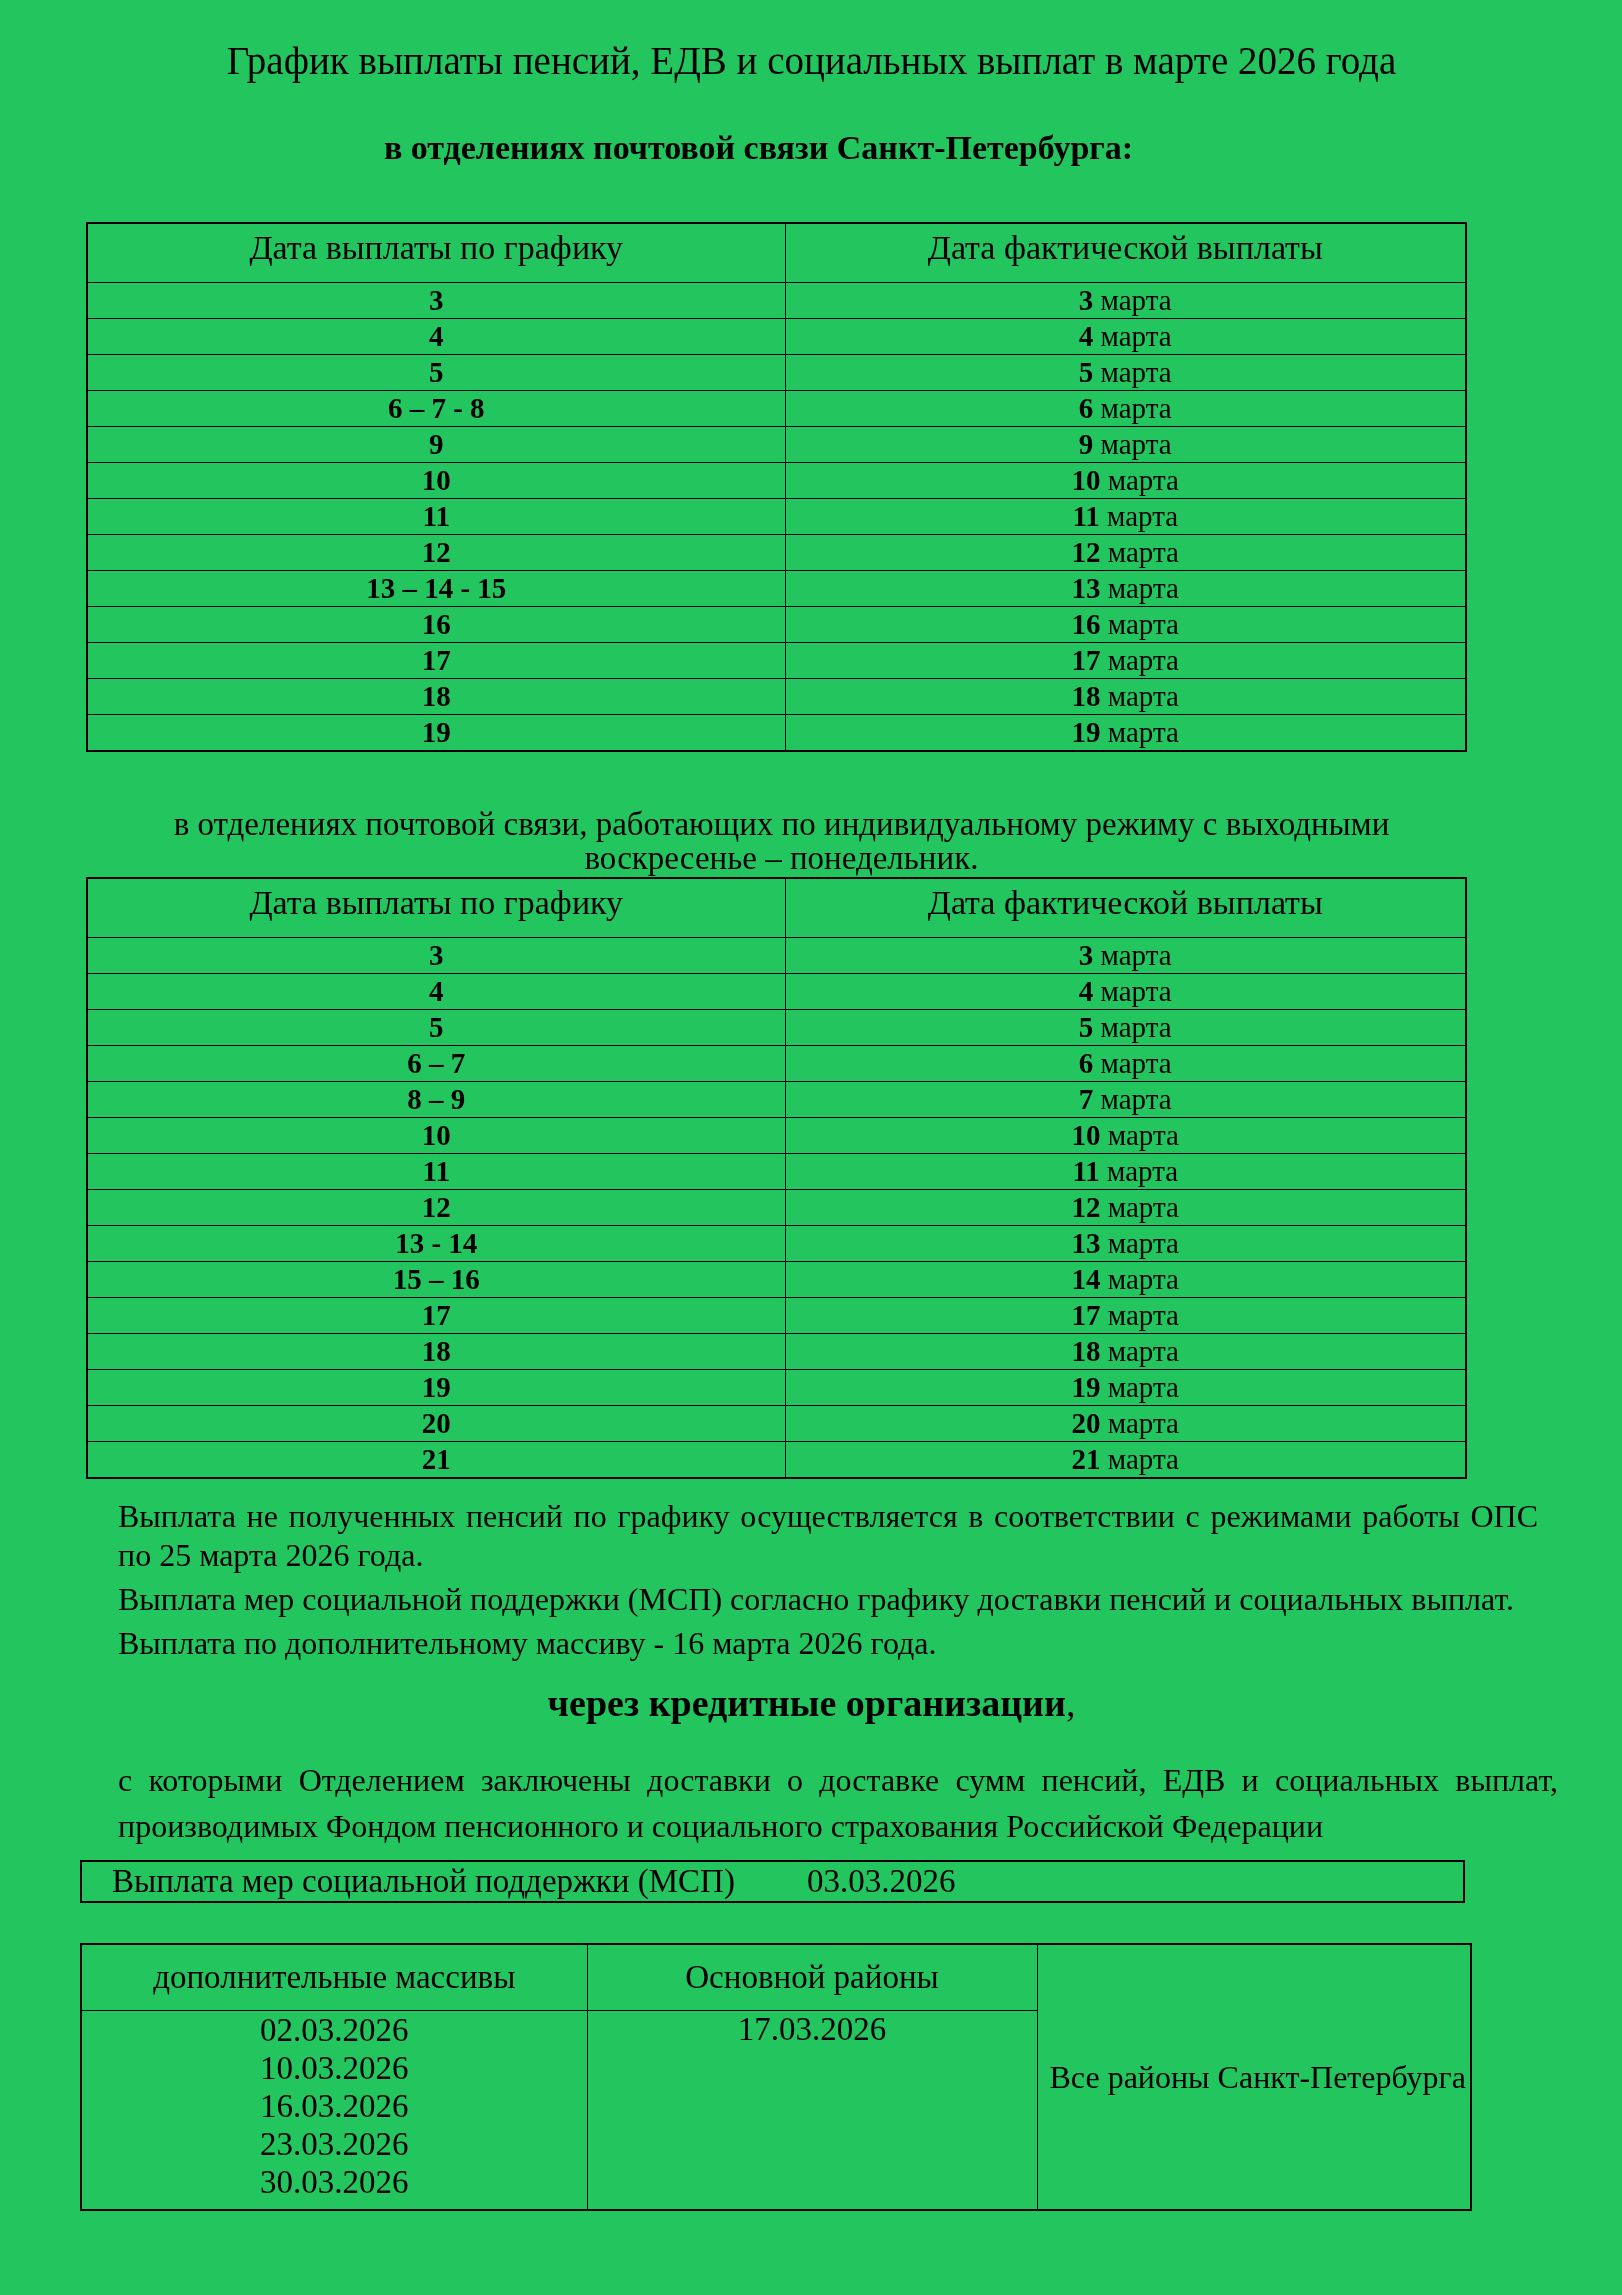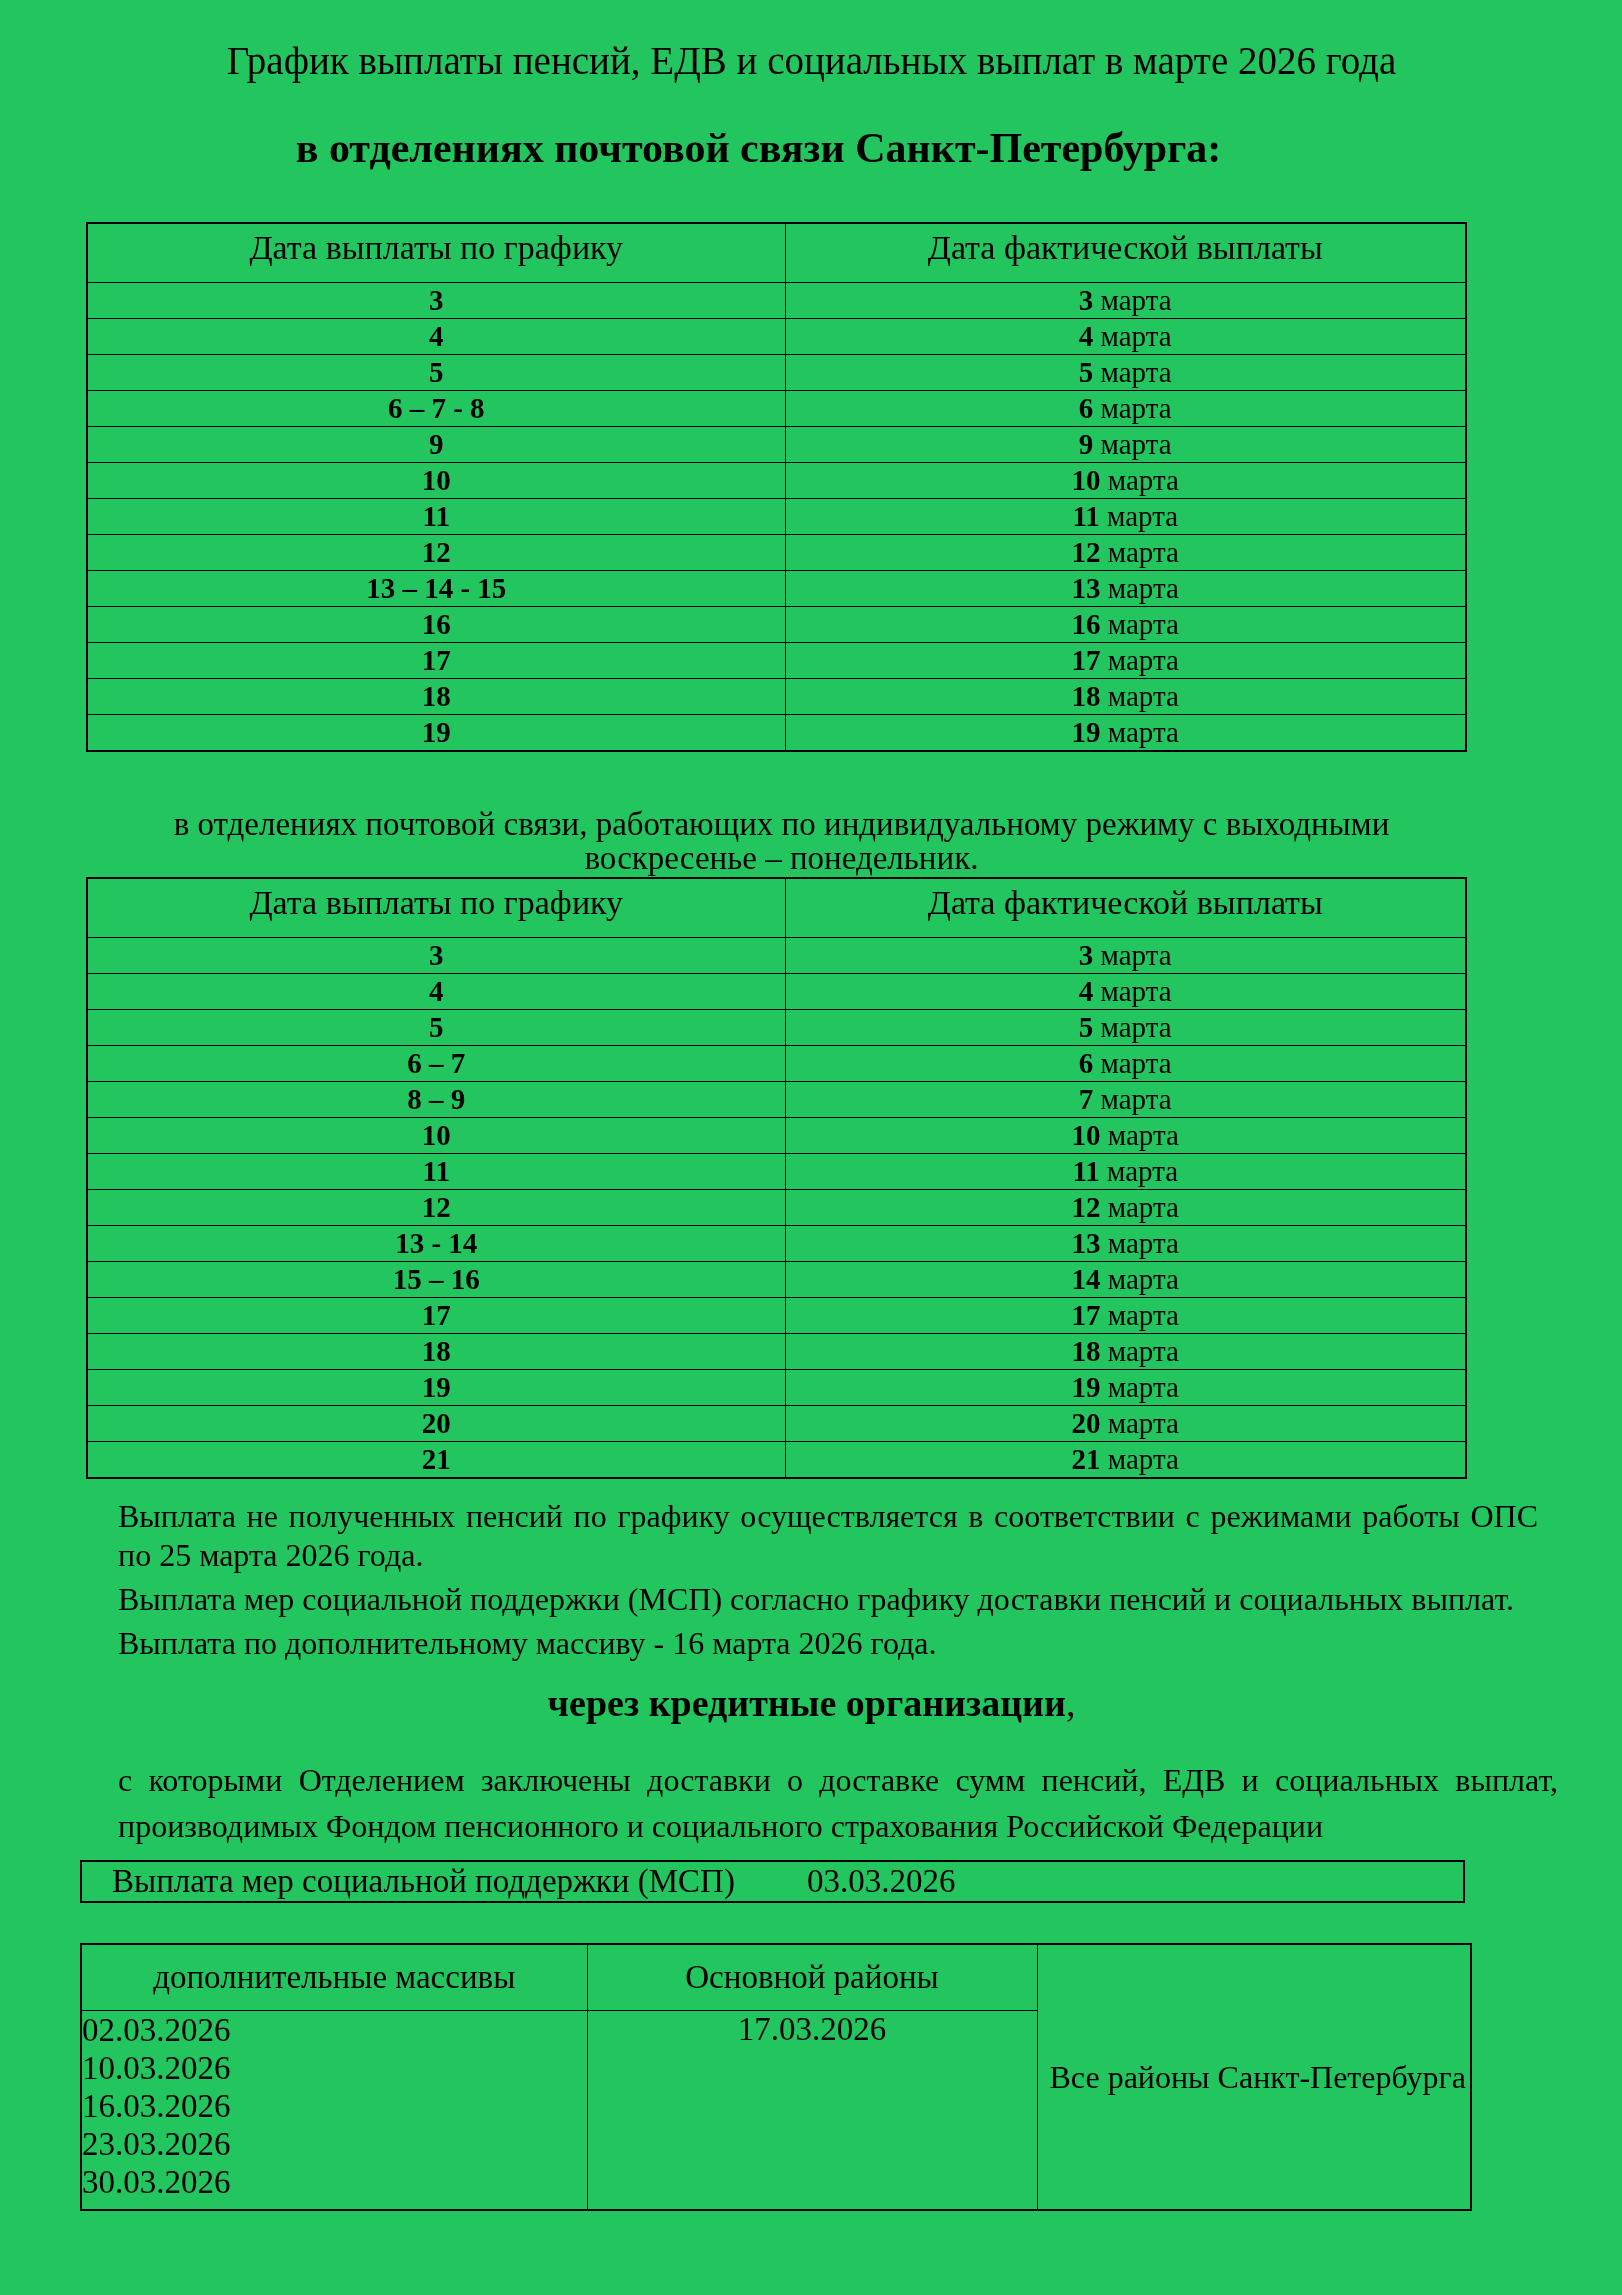--- a/index.html
+++ b/index.html
@@ -14,21 +14,21 @@
     color: #000000;
   }
 
   
   .title {
     position: absolute; top: 39px; left: 0; width: 1623px;
     text-align: center; font-size: 39px; line-height: 44px; font-weight: normal;
   }
   .subtitle {
     position: absolute; top: 126px; left: 0; width: 1517px;
-    text-align: center; font-size: 42px; line-height: 44px; font-weight: bold;
+    text-align: center; font-size: 34px; line-height: 44px; font-weight: bold;
   }
 
   
   table.sched {
     position: absolute; left: 86px;
     border-collapse: collapse; table-layout: fixed;
     width: 1379px; border: 2px solid #000;
   }
   #table1 { top: 222px; }
   #table2 { top: 877px; }
@@ -83,21 +83,21 @@
   .msp-date { font-size: 33px; }
 
   
   table.arrays { top: 1943px; left: 80px; width: 1391px; border: 2px solid #000; }
   table.arrays col.a1 { width: 506px; }
   table.arrays col.a2 { width: 450px; }
   table.arrays col.a3 { width: 434px; }
   table.arrays td { border: 1.3px solid #000; font-size: 33px; }
   table.arrays tr.hdr td { height: 41px; text-align: center; vertical-align: middle; padding: 12px; }
   table.arrays tr.bod td { height: 198px; vertical-align: top; padding: 0; }
-  table.arrays td.dates { text-align: left; padding-top: 7.9px; margin-left: 16px; }
+  table.arrays td.dates { text-align: center; padding-top: 7.9px; margin-left: 16px; }
   table.arrays td.dates div { line-height: 38px; }
   table.arrays td.main-date { text-align: center; vertical-align: middle; }
   table.arrays td.districts {
     vertical-align: middle; text-align: left; padding-left: 3.9px;
     white-space: nowrap; font-size: 32px;
   }
 </style>
 </head>
 <body>
 

